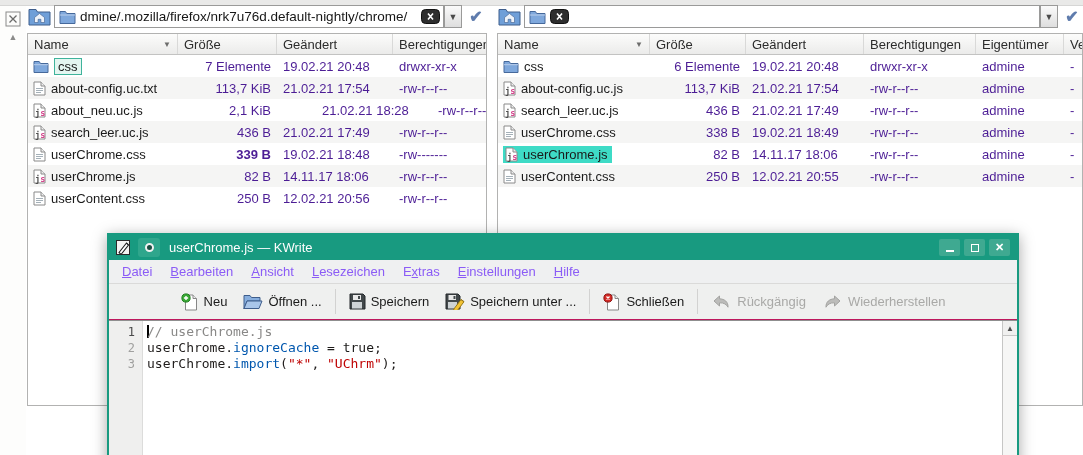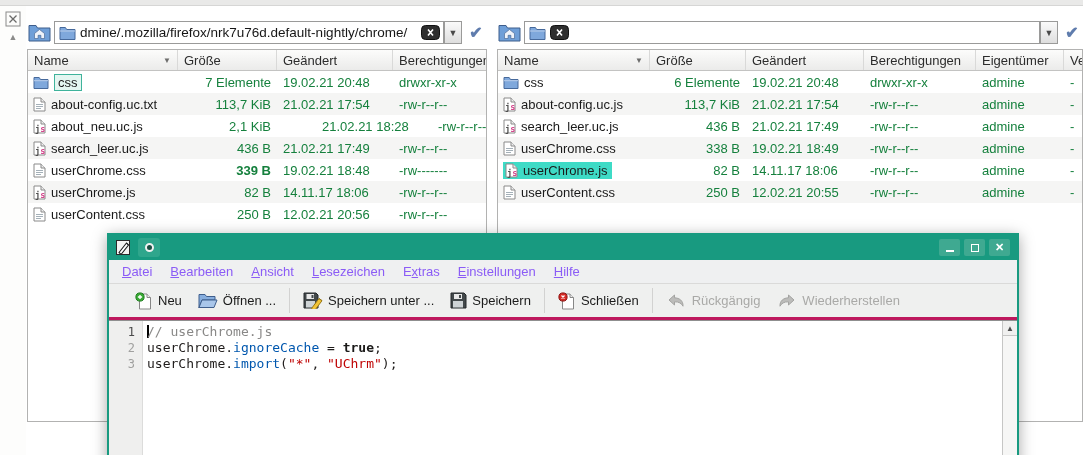--- a/index.html
+++ b/index.html
@@ -9,21 +9,21 @@
 
   .topstrip { position:absolute; left:0; top:0; width:1083px; height:6px;
     background:#e9e9e8; border-bottom:1px solid #d6d6d5; }
 
   
   .rail { position:absolute; left:0; top:6px; width:26px; height:449px; background:#fdfdfc; }
   .rail-btn { width:17px; height:17px; margin:5px auto 2px auto; cursor:default; }
   .rail-up { text-align:center; color:#8b8b8a; font-size:9px; margin-top:4px; }
 
   
-  .panel { position:absolute; top:18px; height:404px; overflow:hidden; }
+  .panel { position:absolute; top:2px; height:404px; overflow:hidden; }
   .pleft { left:27px; width:460px; }
   .pright { left:497px; width:586px; }
   .locbar { height:27px; display:flex; align-items:center; gap:3px; padding:2px 0 0 0; }
   .homebtn { width:24px; height:20px; display:flex; align-items:center; justify-content:center; }
   .pathfield { flex:1; height:23px; background:#fff; border:1px solid #9a9a99;
     display:flex; align-items:center; padding:0 3px 0 4px; gap:4px; overflow:hidden; }
   .pathtext { flex:1; white-space:nowrap; overflow:hidden; color:#161616; font-size:13.5px; }
   .clearbtn { flex:none; display:flex; align-items:center; }
   .dropbtn { width:18px; height:23px; border:1px solid #9a9a99; margin-left:-3px;
     background:linear-gradient(#fafafa,#dedede); color:#4a4a4a; font-size:9px;
@@ -35,21 +35,21 @@
   .fhead { display:flex; height:21px; align-items:center;
     background:linear-gradient(#fcfcfb,#ebebea); border-bottom:1px solid #c3c3c2; color:#2c2c2c; }
   .hcell { height:100%; display:flex; align-items:center; padding:0 6px;
     border-right:1px solid #d9d9d8; overflow:hidden; white-space:nowrap; flex:none;text-align:center; }
   .sortic { margin-left:auto; font-size:8px; color:#6d6d6c; padding-left:4px; }
   .frow { display:flex; height:22px; align-items:center; overflow:hidden; }
   .frow.alt { background:#f5f5f4; }
   .fc { flex:none; padding:0 6px; white-space:nowrap; overflow:hidden; }
   .fc.name { display:flex; align-items:center; gap:5px; padding-left:5px; }
   .fc.num { text-align:right; }
-  .dim { color:#15803d; }
+  .dim { color:#4c1d95; }
   .selwrap { display:inline-flex; align-items:center; gap:5px;
     background:#3edbc6; padding:1px 4px 1px 2px; }
   .curwrap { background:#e4f6f1; border:1px solid #3fb39b; padding:0 3px; }
   .ic { display:inline-flex; align-items:center; justify-content:center; flex:none; }
 
   
   .kwrite { position:absolute; left:107px; top:233px; width:912px; height:240px;
     border:2px solid #189a80; background:#eff0ef; z-index:5;
     display:flex; flex-direction:column; box-shadow:0 3px 14px rgba(0,0,0,0.35); }
   .titlebar { height:25px; background:#189a80; display:flex; align-items:center;
@@ -63,43 +63,43 @@
   .wbtn { width:21px; height:17px; background:#3fa991; border-radius:2px; color:#fff;
     display:flex; align-items:center; justify-content:center; font-size:11px; font-weight:bold; }
   .maxglyph { width:8px; height:8px; border:1.5px solid #fff; }
   .minglyph { width:8px; height:2px; background:#fff; margin-top:6px; }
 
   .menubar { height:24px; background:#eff0f1; border-bottom:1px solid #dadad9;
     display:flex; align-items:center; padding:0 4px; flex:none; }
   .mitem { padding:0 9px; color:#8b5cf6; white-space:nowrap; }
   .mitem u { text-decoration:underline; }
 
-  .toolbar { height:36px; background:#eff0ef; border-bottom:3px solid #be185d;
-    display:flex; align-items:center; padding:0 18px; flex:none; }
+  .toolbar { height:36px; background:#eff0ef; border-bottom:1px solid #be185d;
+    display:flex; align-items:center; padding:0 18px; flex:none;justify-content:center; }
   .titem { display:flex; align-items:center; gap:5px; padding:0 8px; white-space:nowrap;
     color:#1b1b1b; height:28px; }
   .titem.disabled { color:#a9a9a7; }
   .tsep { width:1px; height:25px; background:#d2d2d1; margin:0 5px; flex:none; }
 
   .editwrap { flex:1; display:flex; border-top:1px solid #8f8f8f; overflow:hidden; background:#fff; }
   .gutter { width:34px; background:#efefee; border-right:1px solid #dcdcdb;
     font-family:"DejaVu Sans Mono", monospace; font-size:12px; line-height:16px;
     text-align:right; padding:3px 7px 0 0; flex:none; }
   .lnum { color:#a0a09f; }
   .lnum.active { color:#4a4a4a; }
   .code { flex:1; background:#fff; padding:3px 0 0 4px;
     font-family:"DejaVu Sans Mono", monospace; font-size:13px; line-height:16px;
     white-space:pre; overflow:hidden; }
   .cline { height:16px; }
   .caret { display:inline-block; width:1.5px; height:13px; background:#000;
     vertical-align:-2px; margin-right:-1.5px; }
   .c-comment { color:#898887; }
   .c-member { color:#0057ae; }
   .c-string { color:#bf0303; }
-  .c-keyword { color:#1b1a19; font-weight:bold; }
+  .c-keyword { color:#1b1a19; font-weight:normal; }
   .c-normal { color:#1f1c1b; }
   .vscroll { width:15px; background:#f6f6f5; border-left:1px solid #c6c6c5; flex:none; }
   .sbtn { height:15px; border-bottom:1px solid #c6c6c5; background:#f0f0ef; color:#4d4d4d;
     font-size:8px; display:flex; align-items:center; justify-content:center; }
 </style>
 </head>
 <body>
 
 <div class="screen">
   <div class="topstrip"></div>
@@ -421,20 +421,21 @@
       <span class="ic">
         <svg width="19" height="17">
             <rect x="2.5" y="1.5" width="13" height="14" fill="#f4f4f3" stroke="#2a2a2a"></rect>
             <path d="M5 13.5L12.5 4l2 2L7 15.5z" fill="#fff" stroke="#1d1d1d" stroke-width="1.1"></path>
             <path d="M12.5 4l2 2" stroke="#1d1d1d"></path>
           </svg>
       </span>
       <span class="appicon2">
           <span class="ring"></span>
         </span>
+      <span class="wtitle">userChrome.js — KWrite</span>
       <span class="winbtns">
         <span class="wbtn">
             <span class="minglyph"></span>
           </span>
         <span class="wbtn">
             <span class="maxglyph"></span>
           </span>
         <span class="wbtn">✕</span>
       </span>
     </div>
@@ -464,42 +465,42 @@
             <svg width="20" height="17">
               <path d="M1 2.5h6l1.5 2H17v3.5H4l-3 8z" fill="#87aede" stroke="#3f5e8c"></path>
               <path d="M4 8h15l-3 7.5H1z" fill="#a9c6ea" stroke="#3f5e8c"></path>
             </svg>
           </span>
           <span>Öffnen ...</span>
         </span>
         <span class="tsep"></span>
         <span class="titem">
           <span class="ic">
+            <svg width="17" height="17">
+              <path d="M1 1h13l2 2v13H1z" fill="#42484a" stroke="#24282a"></path>
+              <rect x="4" y="2" width="8" height="5" fill="#e8e8e8"></rect>
+              <rect x="9" y="3" width="2" height="3" fill="#42484a"></rect>
+              <rect x="3" y="9" width="10" height="6.5" fill="#ced3d5"></rect>
+            </svg>
+          </span>
+          <span>Speichern</span>
+        </span>
+        <span class="titem">
+          <span class="ic">
             <svg width="20" height="17">
               <path d="M1 1h12l2 2v13H1z" fill="#42484a" stroke="#24282a"></path>
               <rect x="3.5" y="2" width="7.5" height="5" fill="#e8e8e8"></rect>
               <rect x="8.5" y="3" width="2" height="3" fill="#42484a"></rect>
               <rect x="3" y="9" width="9" height="6.5" fill="#ced3d5"></rect>
               <path d="M8.5 16.5L16 6.5l3 2.2-7.5 10z" fill="#f2c335" stroke="#97781a"></path>
               <path d="M16 6.5l3 2.2" stroke="#97781a"></path>
             </svg>
           </span>
           <span>Speichern unter ...</span>
         </span>
-        <span class="titem">
-          <span class="ic">
-            <svg width="17" height="17">
-              <path d="M1 1h13l2 2v13H1z" fill="#42484a" stroke="#24282a"></path>
-              <rect x="4" y="2" width="8" height="5" fill="#e8e8e8"></rect>
-              <rect x="9" y="3" width="2" height="3" fill="#42484a"></rect>
-              <rect x="3" y="9" width="10" height="6.5" fill="#ced3d5"></rect>
-            </svg>
-          </span>
-          <span>Speichern</span>
-        </span>
         <span class="tsep"></span>
         <span class="titem">
           <span class="ic">
             <svg width="18" height="18">
               <path d="M4.5 2h7.5l3.5 3.5V17H4.5z" fill="#fff" stroke="#878787"></path>
               <path d="M12 2v3.5h3.5" fill="#ececec" stroke="#878787"></path>
               <circle cx="5" cy="5" r="4.1" fill="#d62a25" stroke="#8c1210"></circle>
               <path d="M3.5 3.5l3 3M6.5 3.5l-3 3" stroke="#fff" stroke-width="1.3"></path>
             </svg>
           </span>

